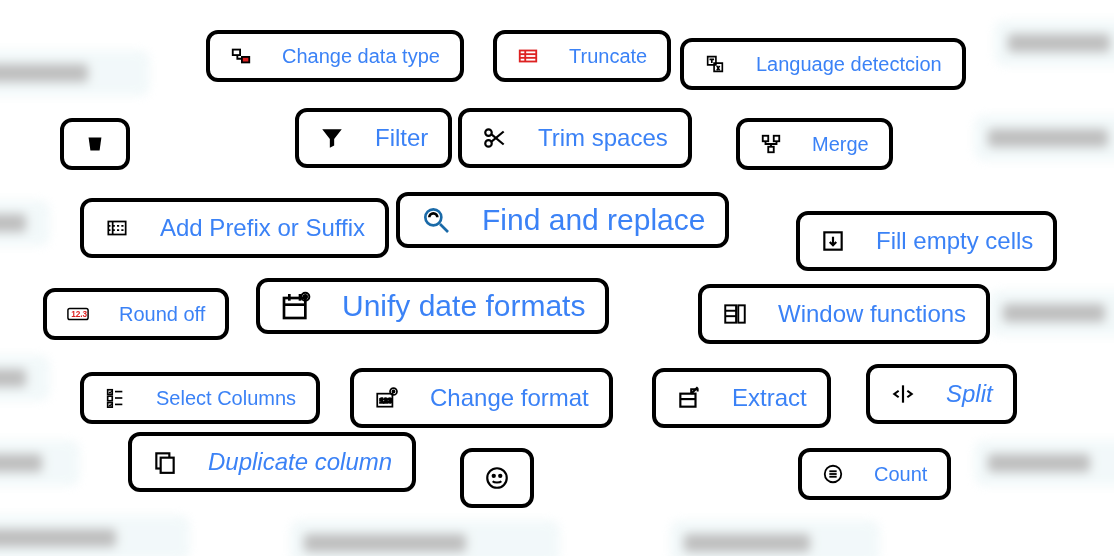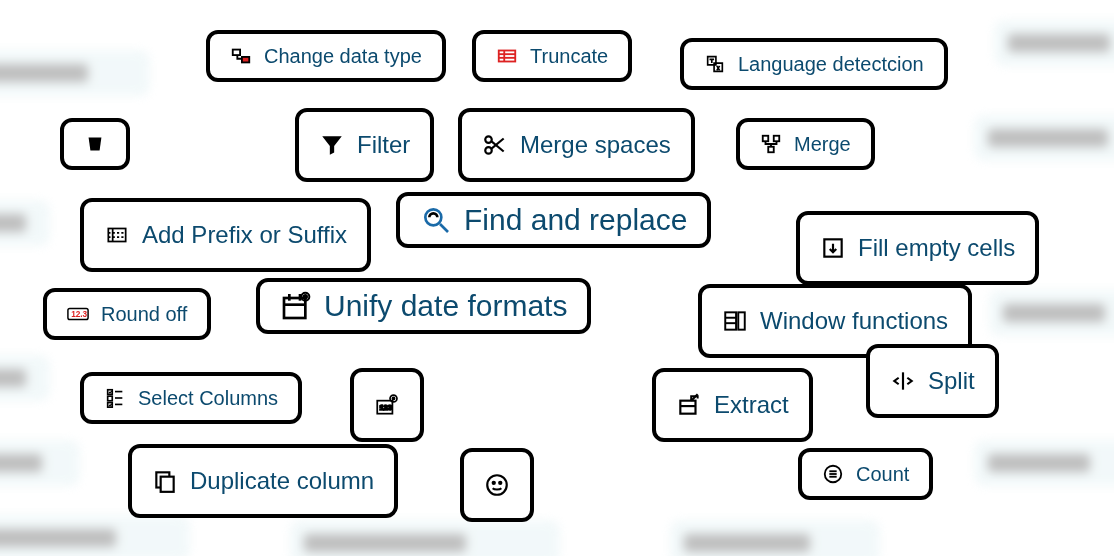--- a/index.html
+++ b/index.html
@@ -11,28 +11,28 @@
       position: relative;
       overflow: hidden;
     }
     .tile {
       position: absolute;
       background: #fff;
       border: 4px solid #000;
       border-radius: 12px;
       display: flex;
       align-items: center;
-      gap: 12px;
+      gap: 30px;
       padding: 0 20px;
-      color: #0c4a6e;
+      color: #3b82f6;
       font-weight: 500;
       white-space: nowrap;
     }
     .tile.sm { height: 52px; font-size: 20px; }
-    .tile.md { height: 74px; font-size: 24px; }
+    .tile.md { height: 60px; font-size: 24px; }
     .tile.lg { height: 56px; font-size: 30px; }
     .tile .icon {
       display: inline-flex;
       align-items: center;
       justify-content: center;
       flex-shrink: 0;
     }
     .tile.sm .icon { width: 22px; height: 22px; }
     .tile.md .icon { width: 26px; height: 26px; align-items: center; }
     .tile.lg .icon { width: 32px; height: 32px; }
@@ -76,21 +76,21 @@
   <span class="icon">
     <svg viewBox="0 0 24 24" fill="none" stroke="#000" stroke-width="2">
       <rect x="3" y="5" width="8" height="6"></rect>
         <rect x="13" y="13" width="8" height="6" fill="#d22"></rect>
         <path d="M8 11v4h5"></path>
     </svg>
   </span>
   <span>Change data type</span>
 </div>
 
-<div class="tile sm" style="left:472px; top:30px;">
+<div class="tile sm" style="left:493px; top:30px;">
   <span class="icon">
     <svg viewBox="0 0 24 24" fill="none" stroke="#d22" stroke-width="2">
       <rect x="3" y="6" width="18" height="12"></rect>
         <line x1="3" y1="10" x2="21" y2="10"></line>
         <line x1="3" y1="14" x2="21" y2="14"></line>
         <line x1="9" y1="6" x2="9" y2="18"></line>
     </svg>
   </span>
   <span>Truncate</span>
 </div>
@@ -126,21 +126,21 @@
 
 <div class="tile md" style="left:458px; top:108px;">
   <span class="icon">
     <svg viewBox="0 0 24 24" fill="none" stroke="#000" stroke-width="2">
       <circle cx="6" cy="7" r="3"></circle>
         <circle cx="6" cy="17" r="3"></circle>
         <line x1="8.5" y1="8.5" x2="20" y2="18"></line>
         <line x1="8.5" y1="15.5" x2="20" y2="6"></line>
     </svg>
   </span>
-  <span>Merge spaces</span>
+  <span>Trim spaces</span>
 </div>
 
 <div class="tile sm" style="left:736px; top:118px;">
   <span class="icon">
     <svg viewBox="0 0 24 24" fill="none" stroke="#000" stroke-width="2">
       <rect x="3" y="3" width="6" height="6"></rect>
         <rect x="15" y="3" width="6" height="6"></rect>
         <rect x="9" y="15" width="6" height="6"></rect>
         <path d="M6 9v3h12V9M12 12v3"></path>
     </svg>
@@ -234,45 +234,46 @@
 
 <div class="tile md" style="left:350px; top:368px;">
   <span class="icon">
     <svg viewBox="0 0 24 24" fill="none" stroke="#000" stroke-width="1.6">
       <rect x="3" y="8" width="14" height="12"></rect>
         <text x="5" y="17" font-size="7" fill="#000" font-family="Arial" font-weight="bold">123</text>
         <circle cx="18" cy="6" r="3.2"></circle>
         <circle cx="18" cy="6" r="1" fill="#000"></circle>
     </svg>
   </span>
+  <span>Change format</span>
 </div>
 
 <div class="tile md" style="left:652px; top:368px;">
   <span class="icon">
     <svg viewBox="0 0 24 24" fill="none" stroke="#000" stroke-width="2">
       <rect x="4" y="8" width="14" height="12"></rect>
         <line x1="4" y1="13" x2="18" y2="13"></line>
         <path d="M14 8V4h6m-6 0l6-0m-2 0l2 0l0 2" stroke-width="1.8"></path>
         <path d="M14 8l6-6"></path>
     </svg>
   </span>
   <span>Extract</span>
 </div>
 
-<div class="tile md" style="left:866px; top:344px;">
+<div class="tile md" style="left:866px; top:364px;font-style:italic;">
   <span class="icon">
     <svg viewBox="0 0 24 24" fill="none" stroke="#000" stroke-width="2">
       <line x1="12" y1="4" x2="12" y2="20"></line>
         <path d="M8 9l-4 3 4 3M16 9l4 3-4 3"></path>
     </svg>
   </span>
   <span>Split</span>
 </div>
 
-<div class="tile md" style="left:128px; top:444px;">
+<div class="tile md" style="left:128px; top:432px;font-style:italic;">
   <span class="icon">
     <svg viewBox="0 0 24 24" fill="none" stroke="#000" stroke-width="2">
       <rect x="4" y="4" width="12" height="14"></rect>
         <rect x="8" y="8" width="12" height="14" fill="#fff"></rect>
     </svg>
   </span>
   <span>Duplicate column</span>
 </div>
 
 <div class="tile md" style="left:460px; top:448px;">

